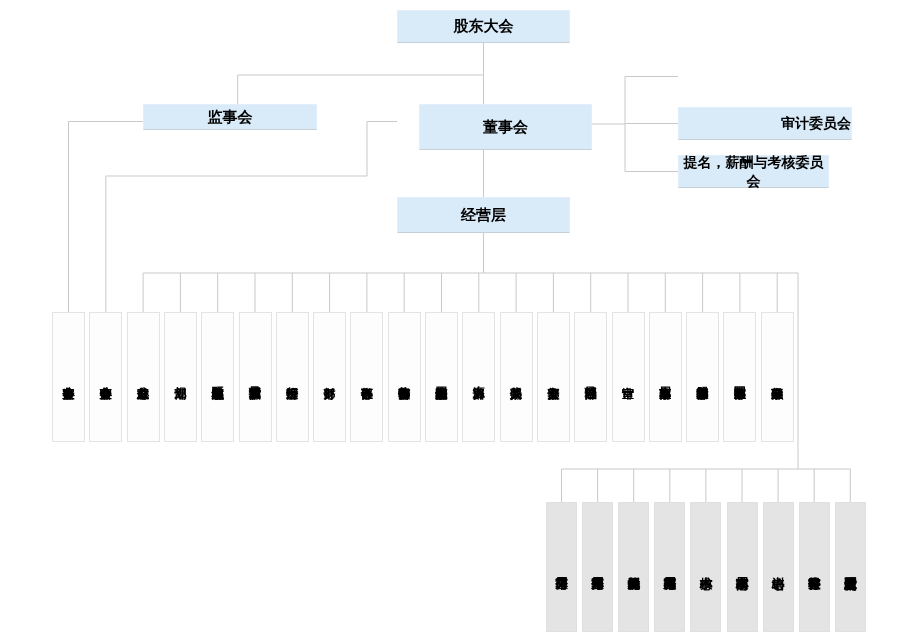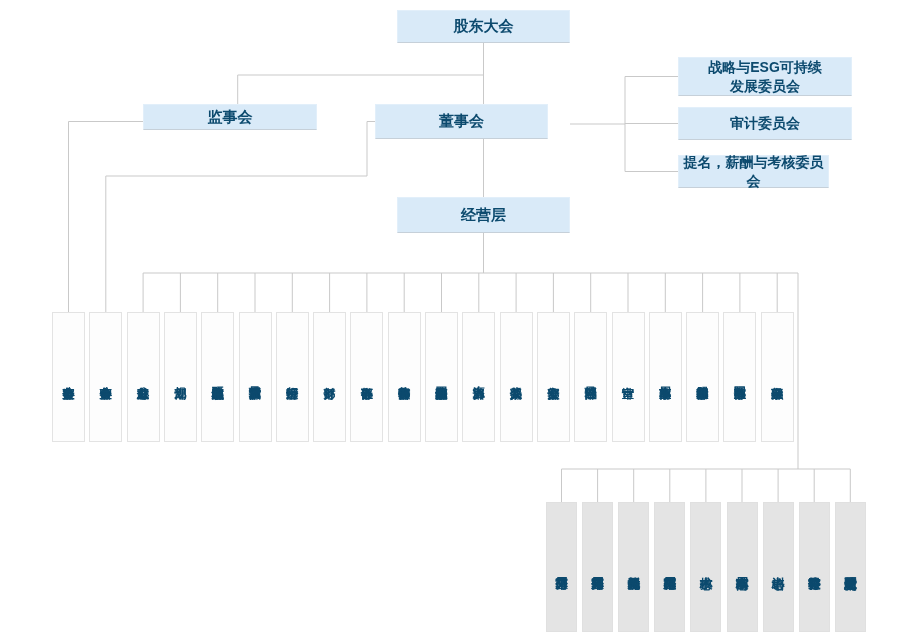--- a/index.html
+++ b/index.html
@@ -2,21 +2,21 @@
 <html><head>
 <meta charset="utf-8">
 <style>
   html, body { margin: 0; padding: 0; background: #ffffff; }
   #canvas {
     position: relative;
     width: 899px;
     height: 640px;
     background: #ffffff;
     font-family: "Liberation Sans", "DejaVu Sans", sans-serif;
-    color: #0c4a6e;
+    color: #000000;
     overflow: hidden;
   }
   svg.wires { position: absolute; left: 0; top: 0; }
   svg.wires path { fill: none; stroke: #c9c9c9; stroke-width: 1; }
 
   .node {
     position: absolute;
     box-sizing: border-box;
     display: flex;
     align-items: center;
@@ -87,29 +87,25 @@
   </svg>
 
   <div class="node blue" style="left:397px; top:10px; width:173px; height:33px;">
     <span>股东大会</span>
   </div>
 
   <div class="node blue" style="left:143px; top:104px; width:174px; height:26px;">
     <span>监事会</span>
   </div>
 
-  <div class="node blue" style="left:375px; top:104px; width:173px; height:35px;">
+  <div class="node blue" style="left:419px; top:104px; width:173px; height:46px;">
     <span>董事会</span>
   </div>
 
-  <div class="node committee" style="left:678px; top:57px; width:174px; height:39px;">
-    <span>战略与ESG可持续</span>
-    <span>发展委员会</span>
-  </div>
-  <div class="node committee" style="left:678px; top:107px; width:174px; height:33px;">
+  <div class="node committee" style="left:678px; top:107px; width:174px; height:33px;align-items:flex-end;">
     <span>审计委员会</span>
   </div>
   <div class="node committee" style="left:678px; top:155px; width:151px; height:33px;">
     <span>提名，薪酬与考核委员会</span>
   </div>
 
   <div class="node blue" style="left:397px; top:197px; width:173px; height:36px;">
     <span>经营层</span>
   </div>
 

